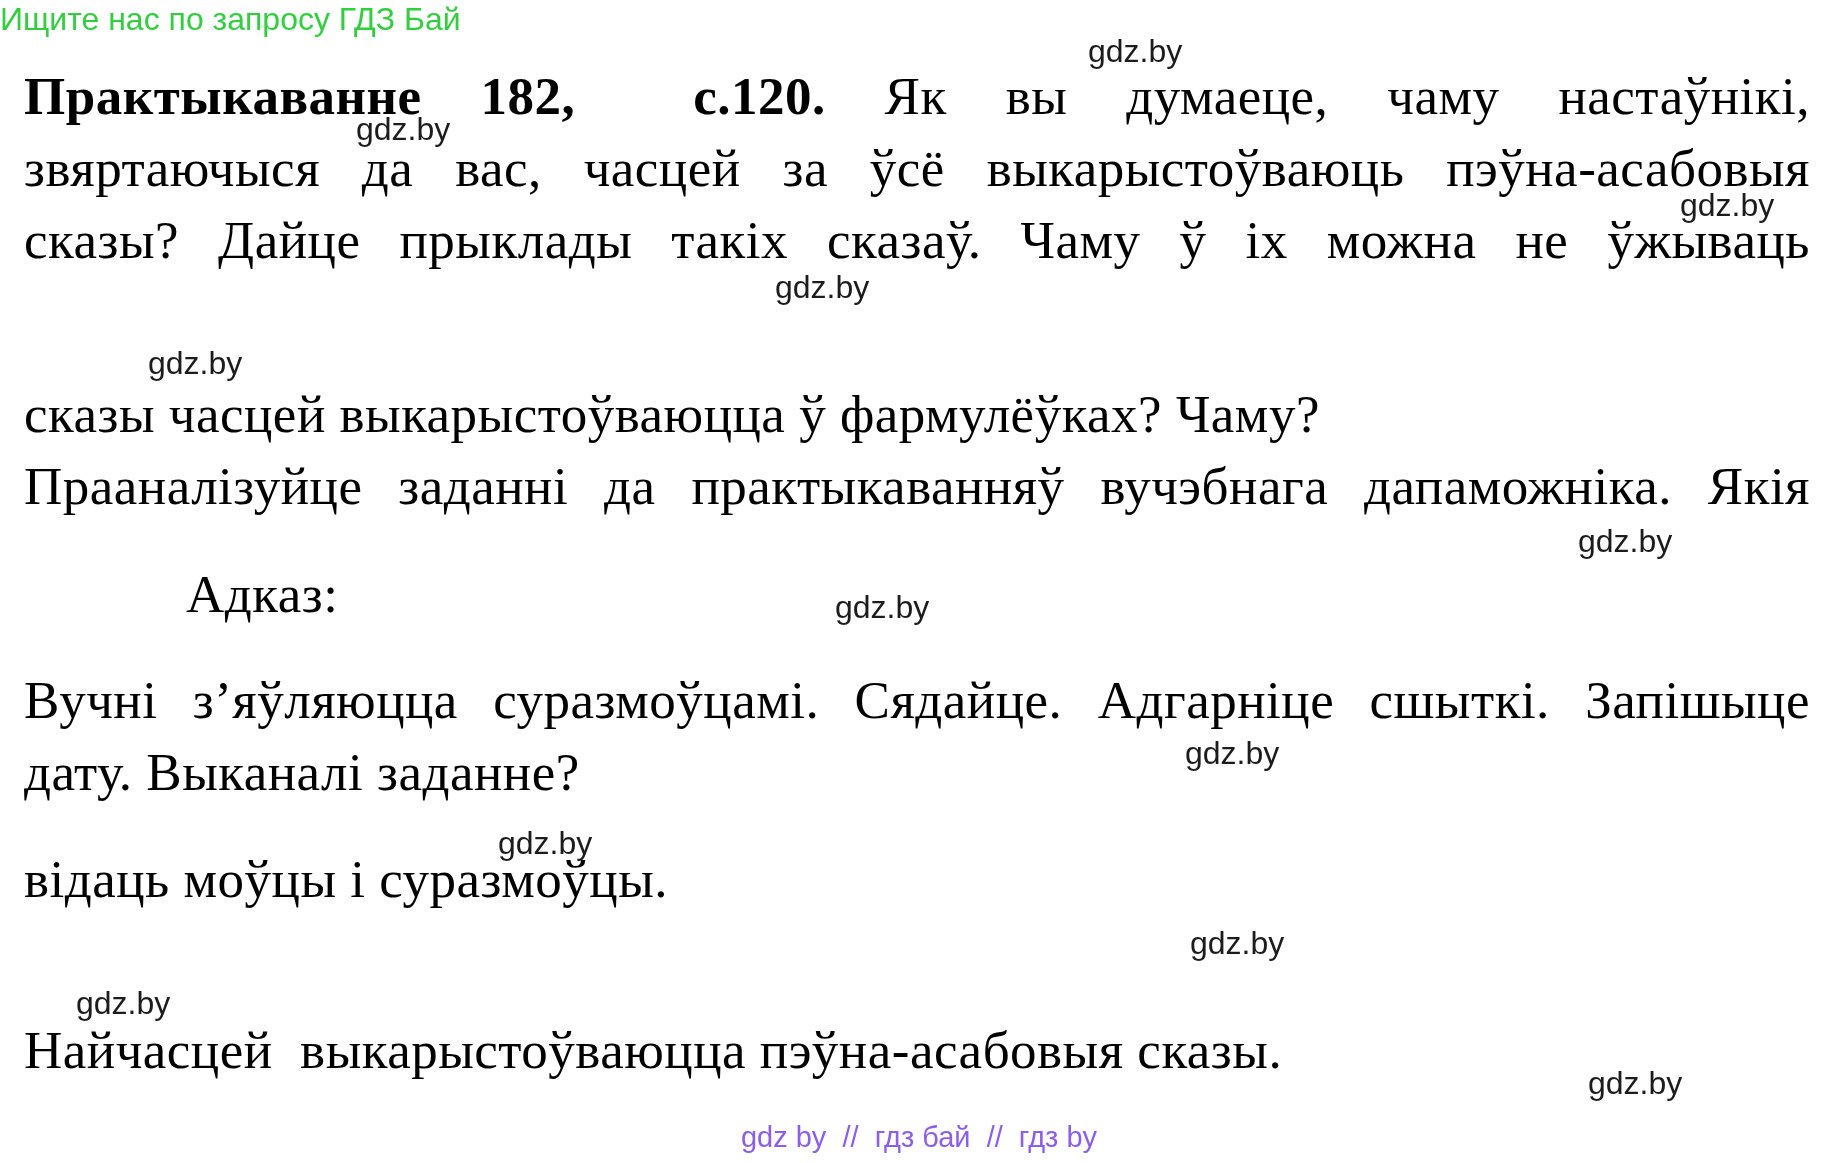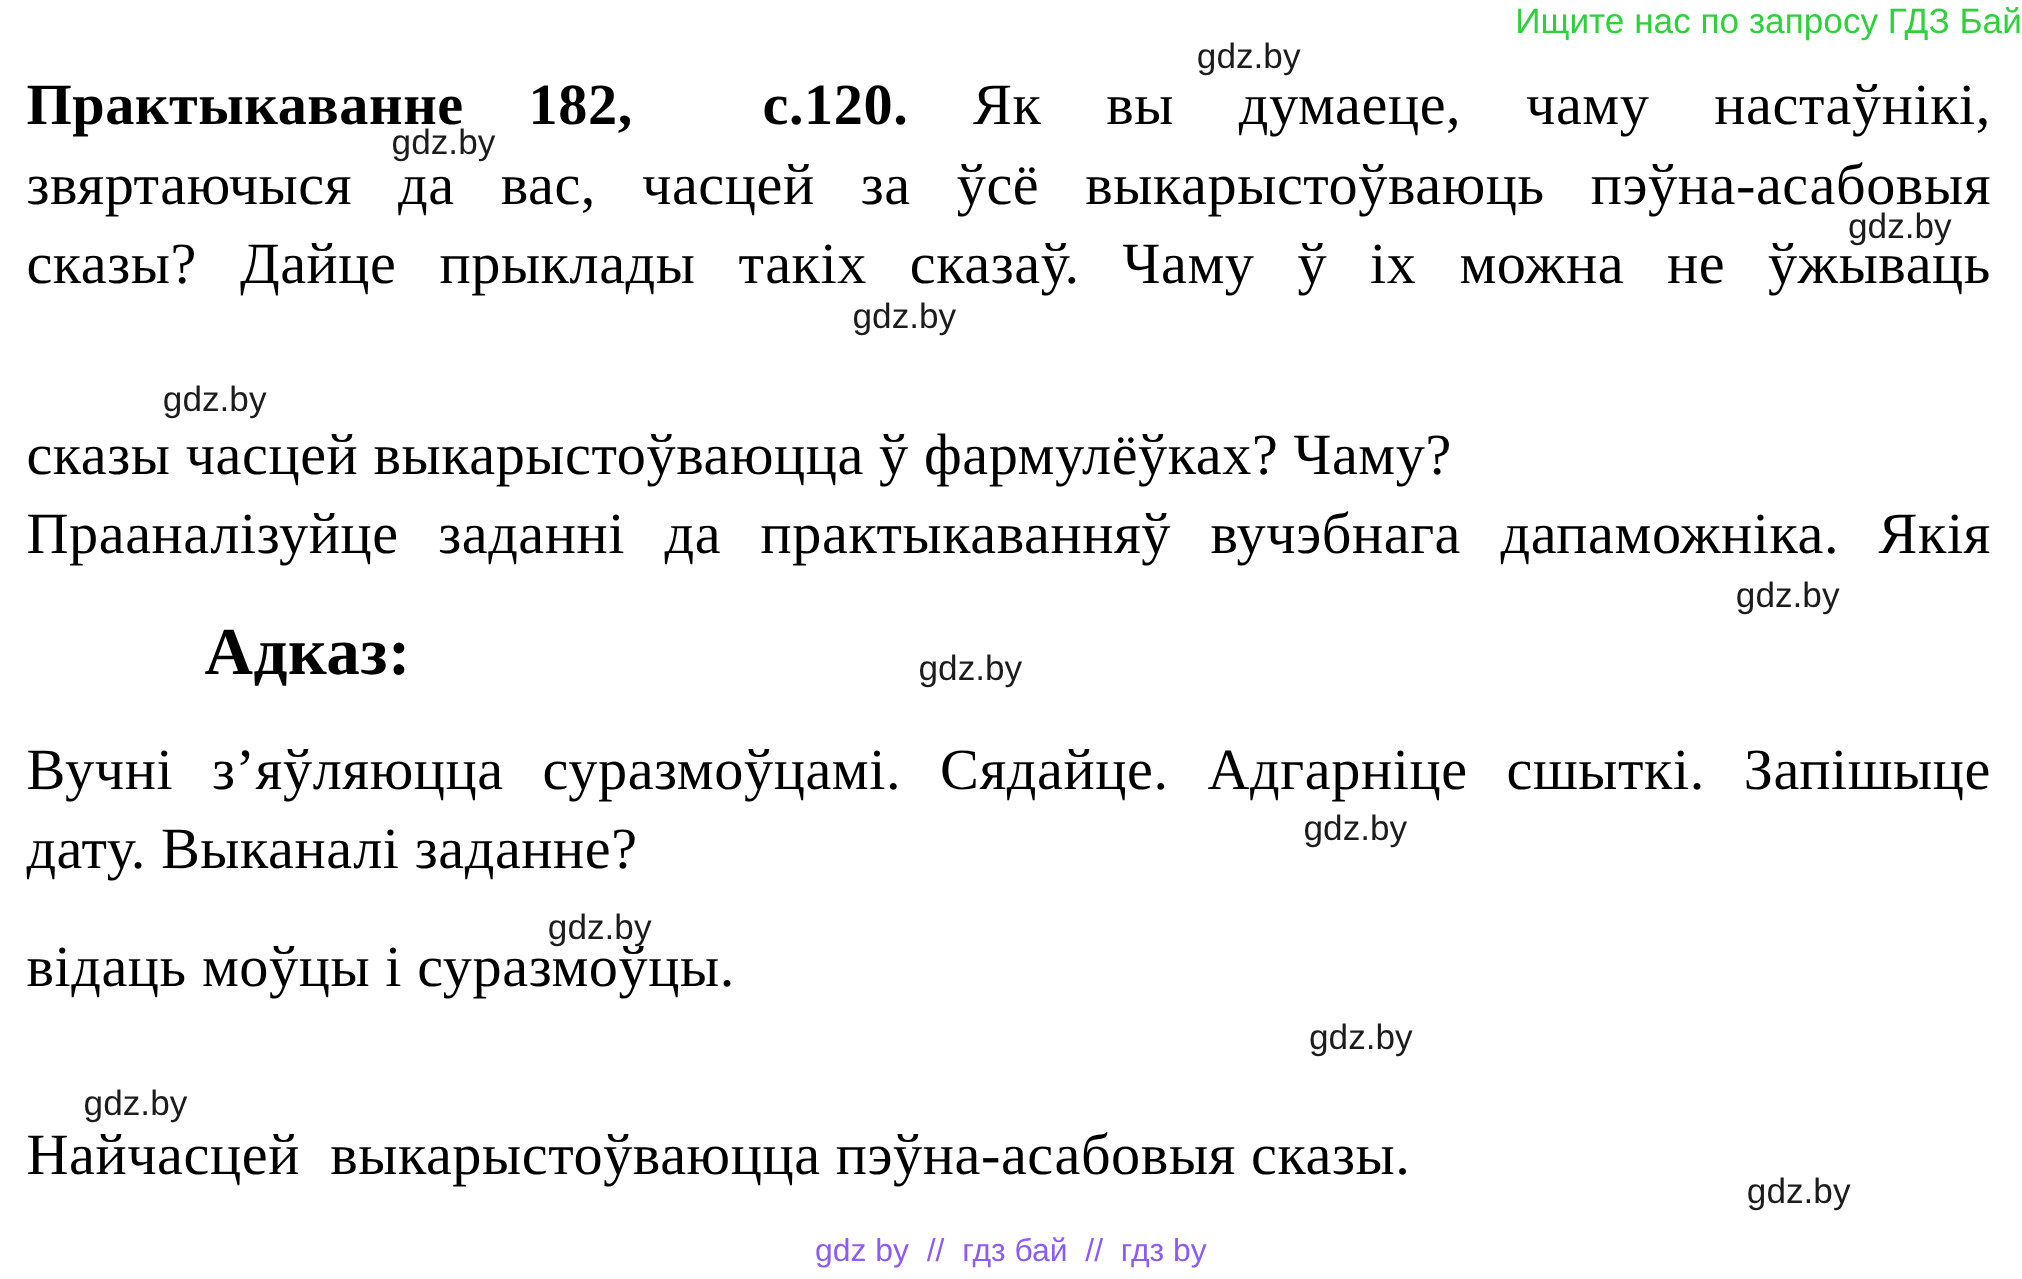--- a/index.html
+++ b/index.html
@@ -9,21 +9,21 @@
     width:1838px;
     height:1163px;
     background:#ffffff;
     color:#000000;
     font-family:"Liberation Serif", serif;
     overflow:hidden;
   }
   .promo{
     position:absolute;
     top:2px;left:0;width:100%;
-    text-align:right;
+    text-align:left;
     font-family:"Liberation Sans", sans-serif;
     font-size:32px;
     line-height:34px;
     color:#2ed13c;
     font-weight:400;
   }
   .wm{
     position:absolute;
     font-family:"Liberation Sans", sans-serif;
     font-size:32px;
@@ -44,23 +44,23 @@
   }
   .j{
     text-align:justify;
     text-align-last:justify;
   }
   .b{font-weight:bold;}
   .answer-label{
     position:absolute;
     left:186px;
     top:558px;
-    font-size:61px;
+    font-size:53px;
     line-height:72px;
-    font-weight:bold;
+    font-weight:normal;
     letter-spacing:0.5px;
   }
   .footer{
     position:absolute;
     top:1120px;left:0;width:100%;
     text-align:center;
     font-family:"Liberation Sans", sans-serif;
     font-size:29px;
     line-height:34px;
     color:#8b5cf6;

